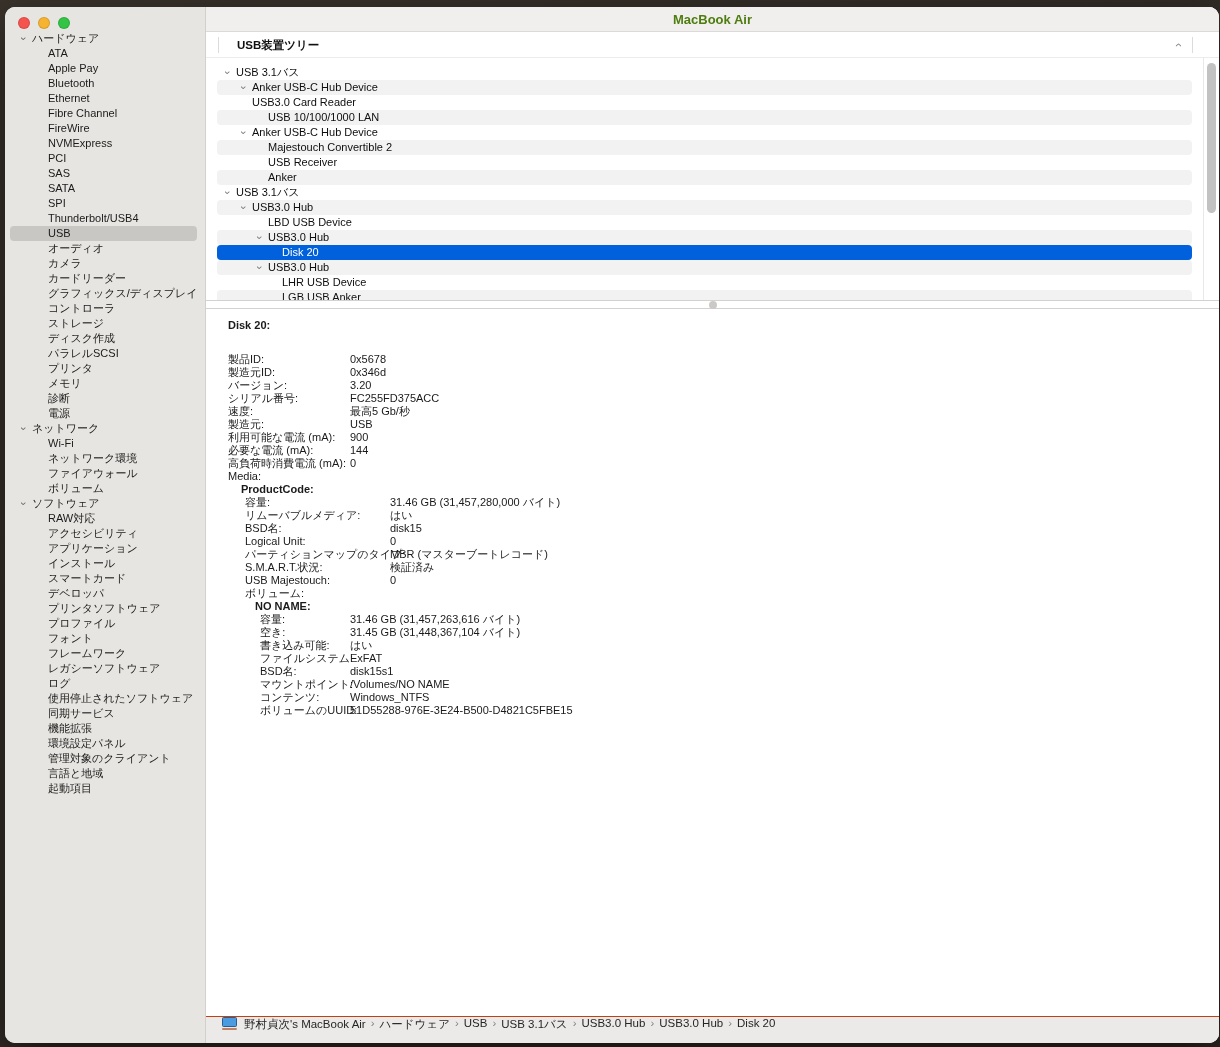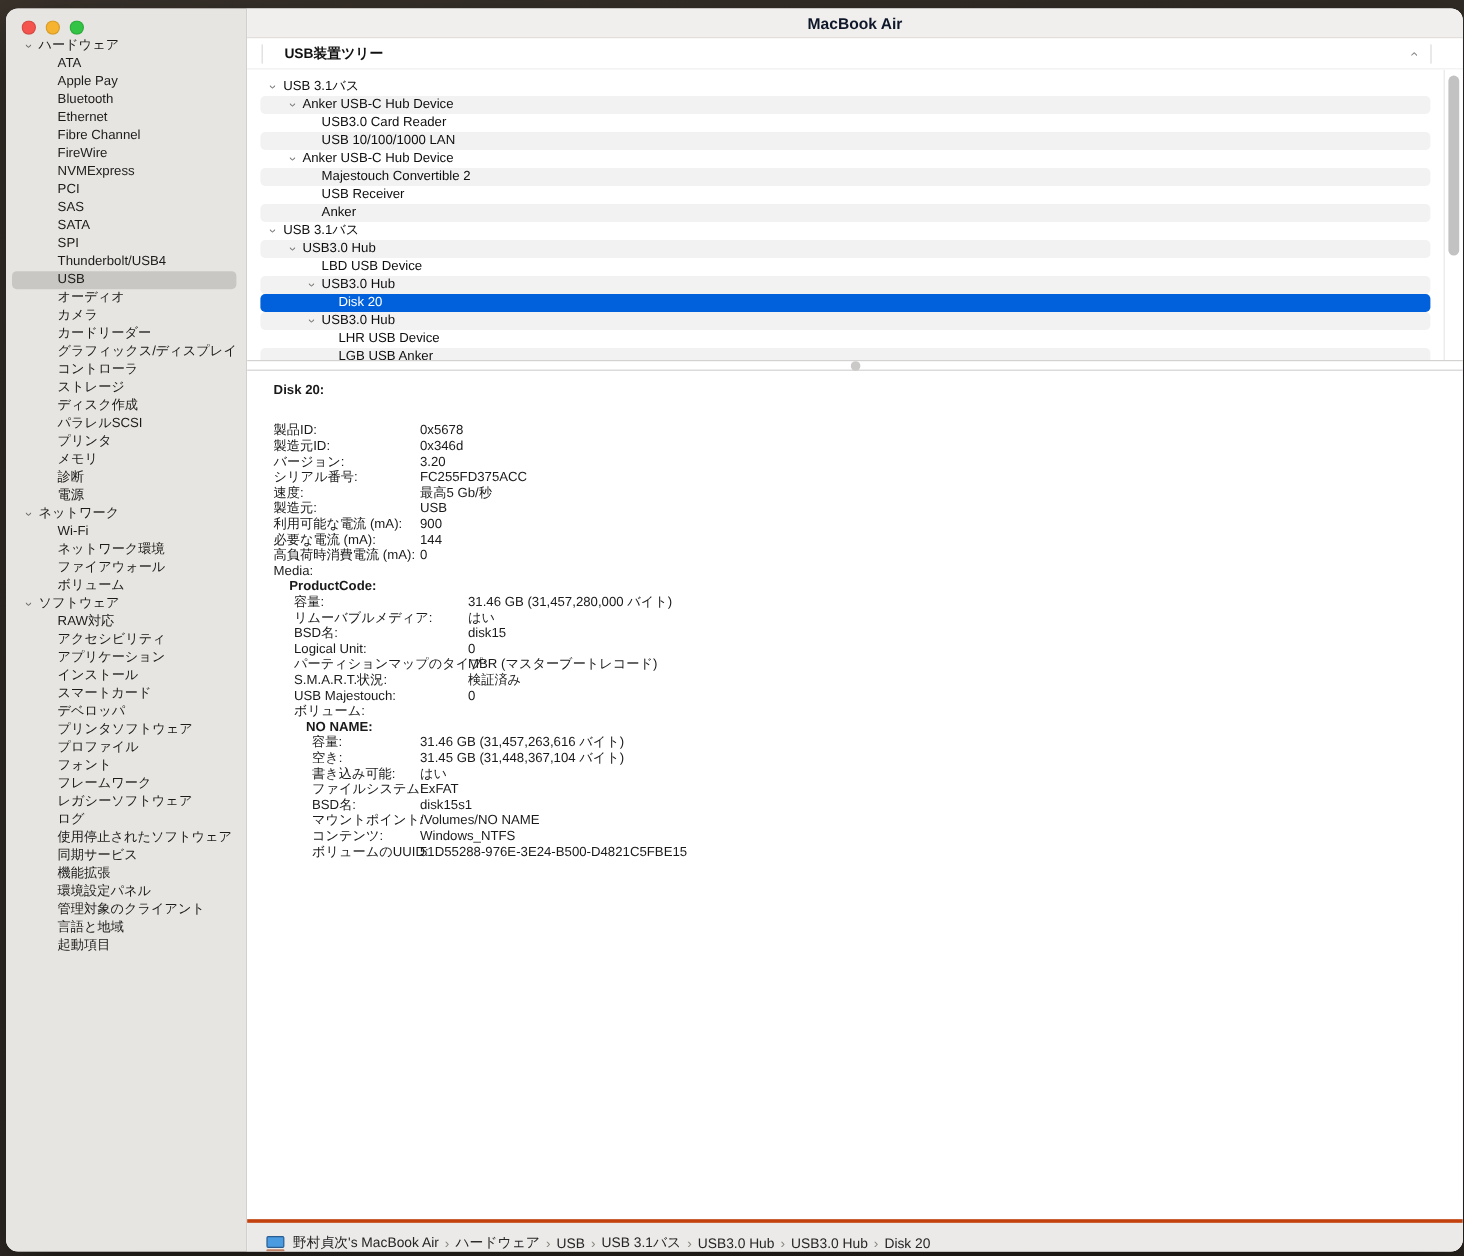--- a/index.html
+++ b/index.html
@@ -33,21 +33,21 @@
     color:#706e69; font-size:11px; transform:rotate(90deg); transform-origin:center;
   }
   .srow .glabel { position:absolute; left:27px; top:0; color:#1c1b1a; }
   .srow .clabel { position:absolute; left:43px; top:0; color:#1c1b1a; }
   
   .main { flex:1; display:flex; flex-direction:column; background:#fff; position:relative; }
   .titlebar {
     height:25px; flex:0 0 25px; background:#f1efed; border-bottom:1px solid #dcdad8;
     display:flex; align-items:center; justify-content:center;
   }
-  .titlebar .title { font-size:13px; font-weight:bold; color:#0f172a; }
+  .titlebar .title { font-size:13px; font-weight:bold; color:#4d7c0f; }
   .hdr { height:26px; flex:0 0 26px; background:#fff; position:relative; border-bottom:1px solid #ececec; }
   .hdr .vline { position:absolute; top:5px; height:16px; width:1px; background:#dcdada; }
   .hdr .vline.l { left:12px; } .hdr .vline.r { right:26px; }
   .hdr .htitle { position:absolute; left:31px; top:0; line-height:26px; font-size:11.5px; font-weight:bold; color:#111; }
   .hdr .collapse {
     position:absolute; right:34px; top:6px; width:14px; height:14px; color:#8a8886;
     font-size:12px; line-height:14px; text-align:center; transform:rotate(-90deg); cursor:default;
   }
   
   .tree { height:242px; flex:0 0 242px; position:relative; overflow:hidden; background:#fff; }
@@ -75,22 +75,22 @@
   .dline .dl { flex:0 0 auto; }
   .dline .dv { flex:0 0 auto; }
   .dline.h  { font-weight:bold; margin-bottom:21px; }
   .dline.k1 .dl { width:122px; }
   .dline.b2 { font-weight:bold; padding-left:13px; }
   .dline.k2 { padding-left:17px; } .dline.k2 .dl { width:145px; }
   .dline.b3 { font-weight:bold; padding-left:27px; }
   .dline.k3 { padding-left:32px; } .dline.k3 .dl { width:90px; }
   
   .crumbbar {
-    height:27px; flex:0 0 27px; background:#eceae8; border-top:3px solid #c2410c;
-    display:flex; align-items:flex-end; padding-left:16px; font-size:11.5px; color:#262626; white-space:nowrap;
+    height:27px; flex:0 0 27px; background:#eceae8; border-top:1px solid #c2410c;
+    display:flex; align-items:flex-start; padding-left:16px; font-size:11.5px; color:#262626; white-space:nowrap;
   }
   .crumbbar .mac-icon { width:15px; height:13px; margin-right:7px; position:relative; flex:0 0 15px; }
   .mac-icon .screen { position:absolute; left:0; top:0; width:15px; height:10px; background:#4a9be0; border:1.5px solid #2a5c8f; border-radius:1.5px; }
   .mac-icon .base   { position:absolute; left:0; top:10.5px; width:15px; height:2.5px; background:#c08165; border-radius:1px; }
   .crumb-sep { color:#87857e; margin:0 5px; }
 </style>
 </head>
 <body>
 
 <div class="window">
@@ -284,21 +284,21 @@
           <span class="chev" style="left: 16px;">›</span>
           <span class="lbl" style="left: 30px;">USB 3.1バス</span>
         </div>
         <div class="trow even" style="top: 22px;">
           <div class="stripe"></div>
           <span class="chev" style="left: 32px;">›</span>
           <span class="lbl" style="left: 46px;">Anker USB-C Hub Device</span>
         </div>
         <div class="trow odd" style="top: 37px;">
           <div class="stripe"></div>
-          <span class="lbl" style="left: 62px;">USB3.0 Card Reader</span>
+          <span class="lbl" style="left: 46px;">USB3.0 Card Reader</span>
         </div>
         <div class="trow even" style="top: 52px;">
           <div class="stripe"></div>
           <span class="lbl" style="left: 62px;">USB 10/100/1000 LAN</span>
         </div>
         <div class="trow odd" style="top: 67px;">
           <div class="stripe"></div>
           <span class="chev" style="left: 32px;">›</span>
           <span class="lbl" style="left: 46px;">Anker USB-C Hub Device</span>
         </div>

